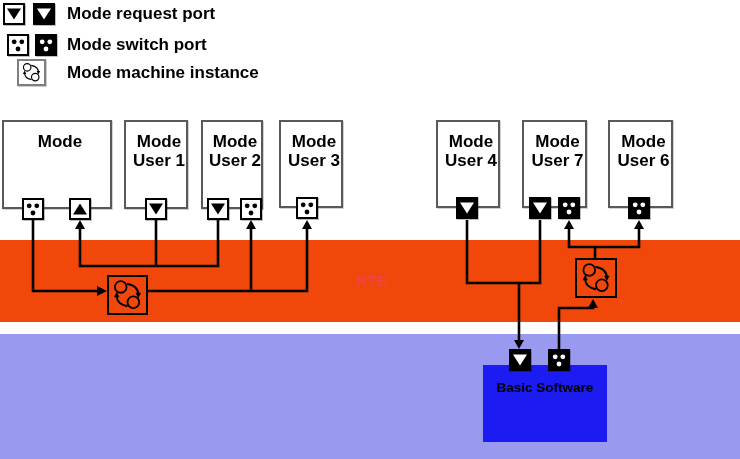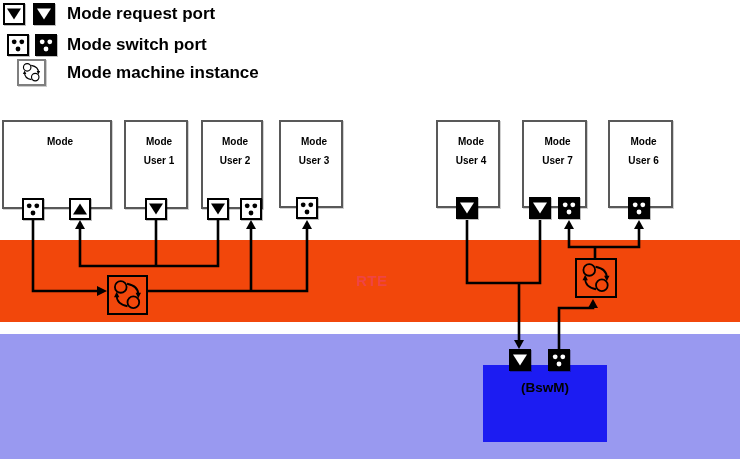--- a/index.html
+++ b/index.html
@@ -4,21 +4,21 @@
 <style>
   html,body{margin:0;padding:0;background:#fff;}
   #stage{position:relative;width:740px;height:459px;overflow:hidden;background:#fff;
          font-family:"Liberation Sans","DejaVu Sans",sans-serif;}
   .band{position:absolute;left:0;width:740px;}
   #rte-band{top:240px;height:82px;}
   #bsw-band{top:334px;height:125px;}
   #rte-label{position:absolute;left:356px;top:272px;font-size:15px;font-weight:700;color:#ef4444;letter-spacing:.5px;}
   .comp{position:absolute;background:#fff;border:2px solid #595959;box-sizing:border-box;
         box-shadow:1px 1px 0 rgba(0,0,0,.18);z-index:3;text-align:center;}
-  .comp .lbl{display:block;font-size:10px;font-weight:700;color:#000;line-height:19px;padding-left:6px;}
+  .comp .lbl{display:block;font-size:17px;font-weight:700;color:#000;line-height:19px;padding-left:6px;}
   .comp .lbl:first-child{margin-top:10px;}
   .port{position:absolute;width:22px;height:22px;box-sizing:border-box;border:2px solid #000;
         z-index:4;box-shadow:1px 1px 0 rgba(0,0,0,.25);}
   .port.light{background:#fff;}
   .port.dark{background:#000;}
   .port svg{position:absolute;left:0;top:0;width:18px;height:18px;}
   .machine{position:absolute;border:2.4px solid #000;box-sizing:border-box;background:transparent;z-index:3;}
   .machine svg,#lg-machine svg{width:100%;height:100%;display:block;}
   .machine svg circle,.machine svg path,#lg-machine svg circle,#lg-machine svg path{
         stroke:#000;stroke-width:2;fill:none;}
@@ -203,21 +203,21 @@
         <span class="lbl">User 6</span>
       </div>
       <div class="port dark" style="left: 628px; top: 197px;">
         <svg viewBox="0 0 18 18">
           <circle cx="5.2" cy="5.8" r="2.4" fill="#fff"></circle>
           <circle cx="12.8" cy="5.8" r="2.4" fill="#fff"></circle>
           <circle cx="9" cy="13" r="2.4" fill="#fff"></circle>
         </svg>
       </div>
       <div id="bswm-box" style="left: 483px; top: 365px; width: 124px; height: 77px; background: rgb(28, 28, 242);">
-        <span class="lbl">(BswM)</span>
+        <span class="lbl">Basic Software</span>
       </div>
       <div class="port dark" style="left: 509px; top: 349px;">
         <svg viewBox="0 0 18 18">
           <polygon points="2,3.5 16,3.5 9,14.5" fill="#fff"></polygon>
         </svg>
       </div>
       <div class="port dark" style="left: 548px; top: 349px;">
         <svg viewBox="0 0 18 18">
           <circle cx="5.2" cy="5.8" r="2.4" fill="#fff"></circle>
           <circle cx="12.8" cy="5.8" r="2.4" fill="#fff"></circle>

